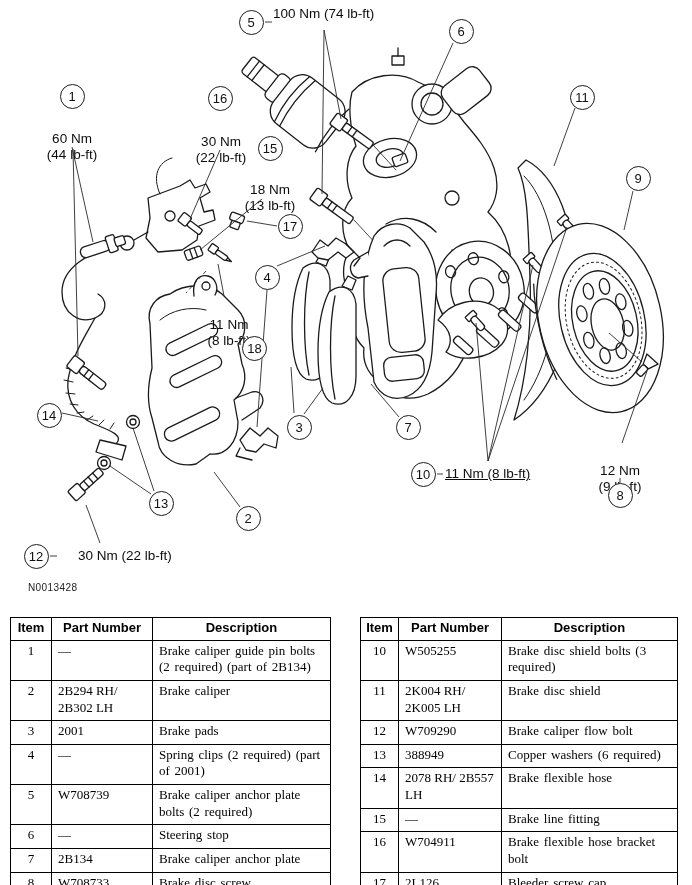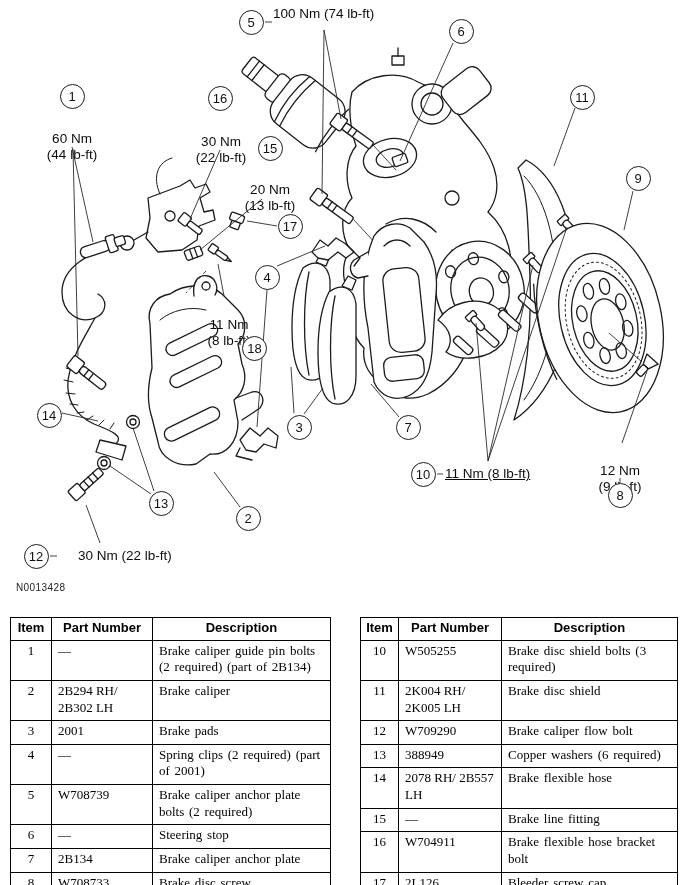--- a/index.html
+++ b/index.html
@@ -16,21 +16,21 @@
     border:1.4px solid #1d1d1d; border-radius:50%; background:#fff;
     display:flex; align-items:center; justify-content:center;
     font:13px "Liberation Sans", sans-serif; color:#111; z-index:3;
   }
   .tlabel {
     position:absolute; font:13.5px/16px "Liberation Sans", sans-serif;
     color:#0d0d0d; z-index:2; white-space:nowrap;
   }
   .tlabel.ctr { transform:translateX(-50%); text-align:center;margin-top:20px; }
   .fig-id {
-    position:absolute; left:16px; top:582px;
+    position:absolute; left:28px; top:582px;
     font:10px "Liberation Sans", sans-serif; color:#222; letter-spacing:.4px;
   }
 
   .parts-table {
     position:absolute; border-collapse:collapse; background:#fff;
     font-family:"Liberation Serif", serif; font-size:13px; line-height:1.28; color:#000;
     table-layout:fixed;
   }
   .parts-table th, .parts-table td {
     border:1.4px solid #000; vertical-align:top; overflow:hidden;
@@ -340,21 +340,21 @@
 
     <div class="tlabel ctr" style="left:72px; top:111px;">
       <div>60 Nm</div>
       <div>(44 lb-ft)</div>
     </div>
     <div class="tlabel ctr" style="left:221px; top:114px;">
       <div>30 Nm</div>
       <div>(22 lb-ft)</div>
     </div>
     <div class="tlabel ctr" style="left:270px; top:162px;">
-      <div>20 Nm</div>
+      <div>18 Nm</div>
       <div>(13 lb-ft)</div>
     </div>
     <div class="tlabel" style="left:273px; top:6px;">100 Nm (74 lb-ft)</div>
     <div class="tlabel ctr" style="left:229px; top:297px;">
       <div>11 Nm</div>
       <div>(8 lb-ft)</div>
     </div>
     <div class="tlabel" style="left:58px; top:548px;margin-left:20px;">30 Nm (22 lb-ft)</div>
     <div class="tlabel" style="left:445px; top:466px;text-decoration:underline;">11 Nm (8 lb-ft)</div>
     <div class="tlabel ctr" style="left:620px; top:443px;">

